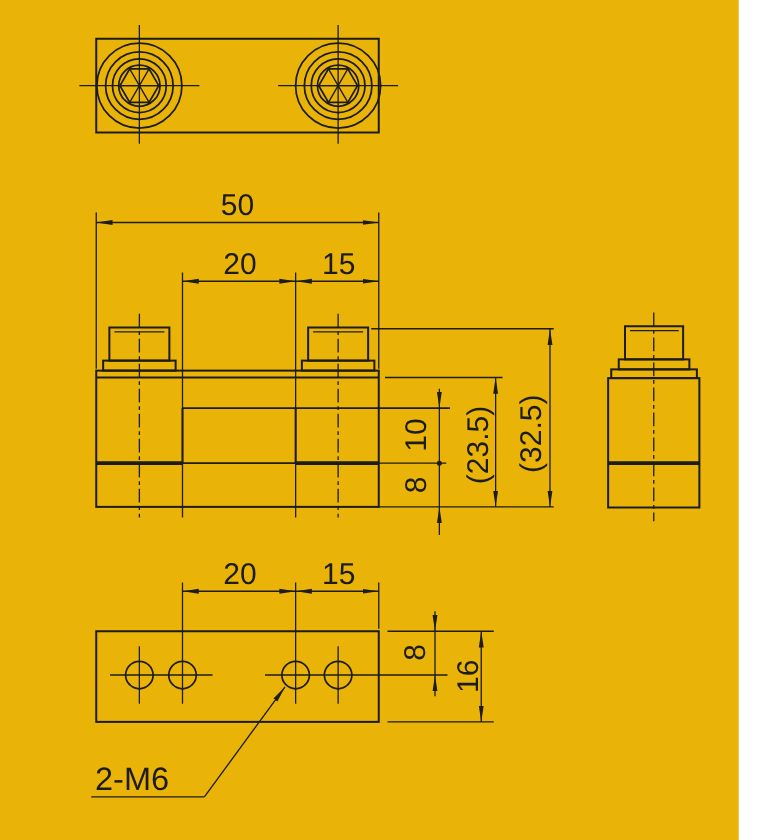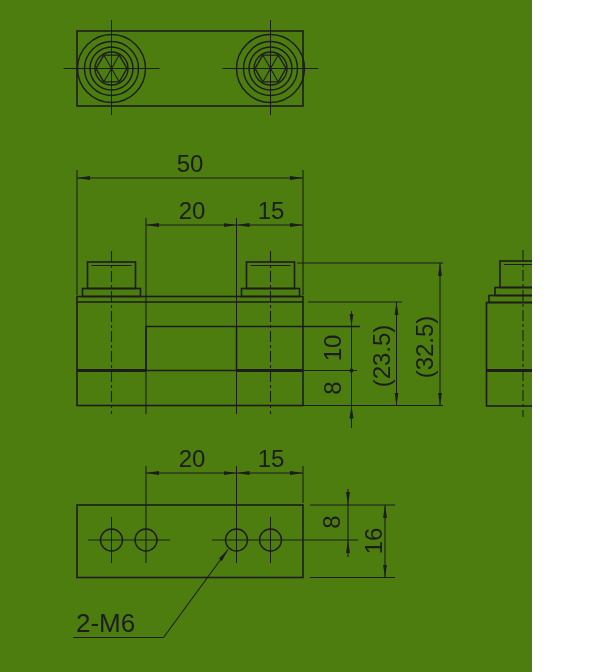--- a/index.html
+++ b/index.html
@@ -1,16 +1,16 @@
 <!DOCTYPE html>
 <html><head>
 <meta charset="utf-8">
 <style>
   html,body{margin:0;padding:0;background:#ffffff;}
-  .sheet{position:relative;width:532px;height:672px;background:#4d7c0f;overflow:hidden;}
+  .sheet{position:relative;width:591px;height:672px;background:#eab308;overflow:hidden;}
   svg{display:block;}
   svg text{
     font-family:"Liberation Sans","DejaVu Sans",sans-serif;
     fill:#1c1c1c;
   }
   .dim-text{font-size:24px;}
   .callout-text{font-size:26px;}
   .ol{stroke:#1c1c1c;stroke-width:1.6;fill:none;}
   .ml{stroke:#1c1c1c;stroke-width:1.4;fill:none;}
   .thick{stroke:#1c1c1c;stroke-width:3;fill:none;}

